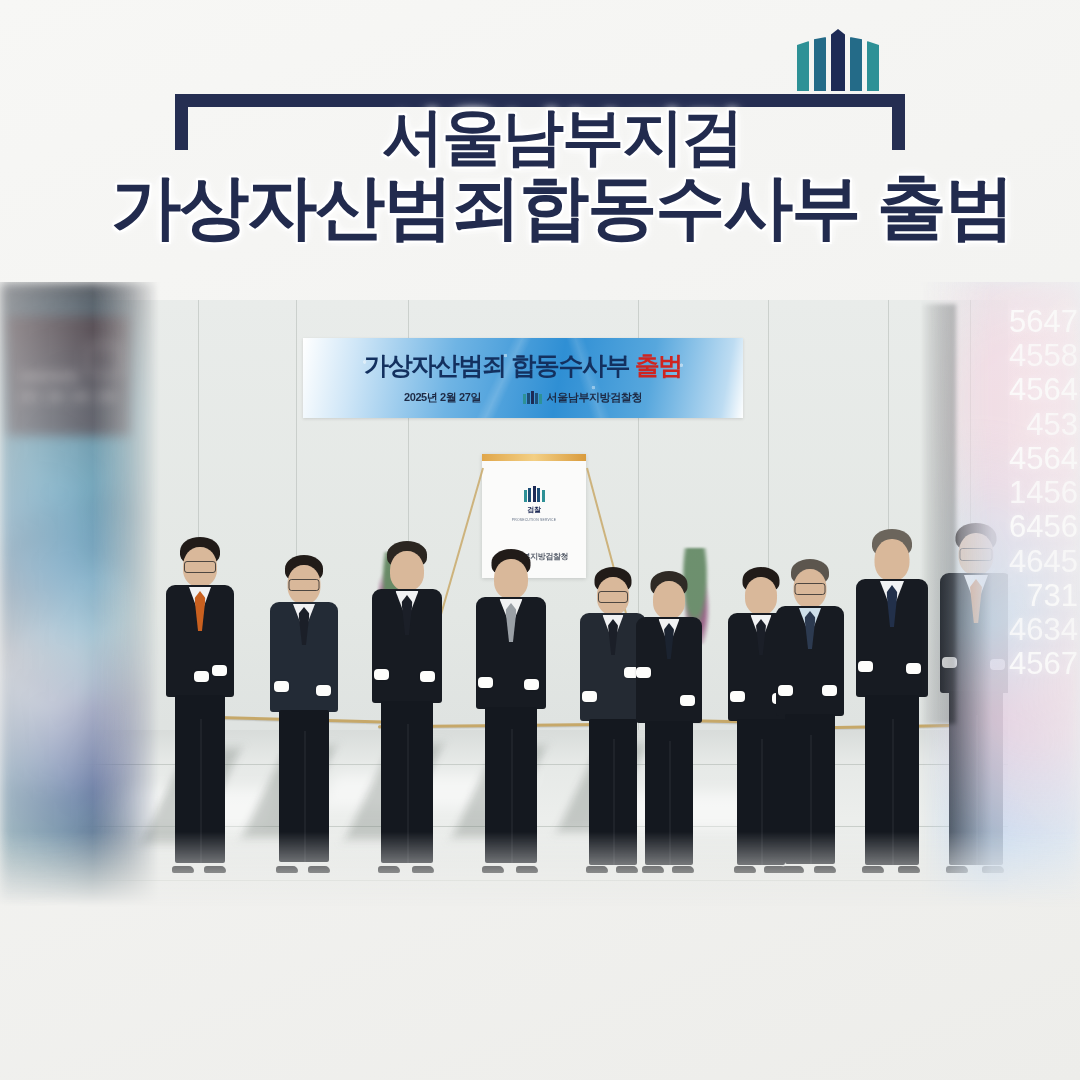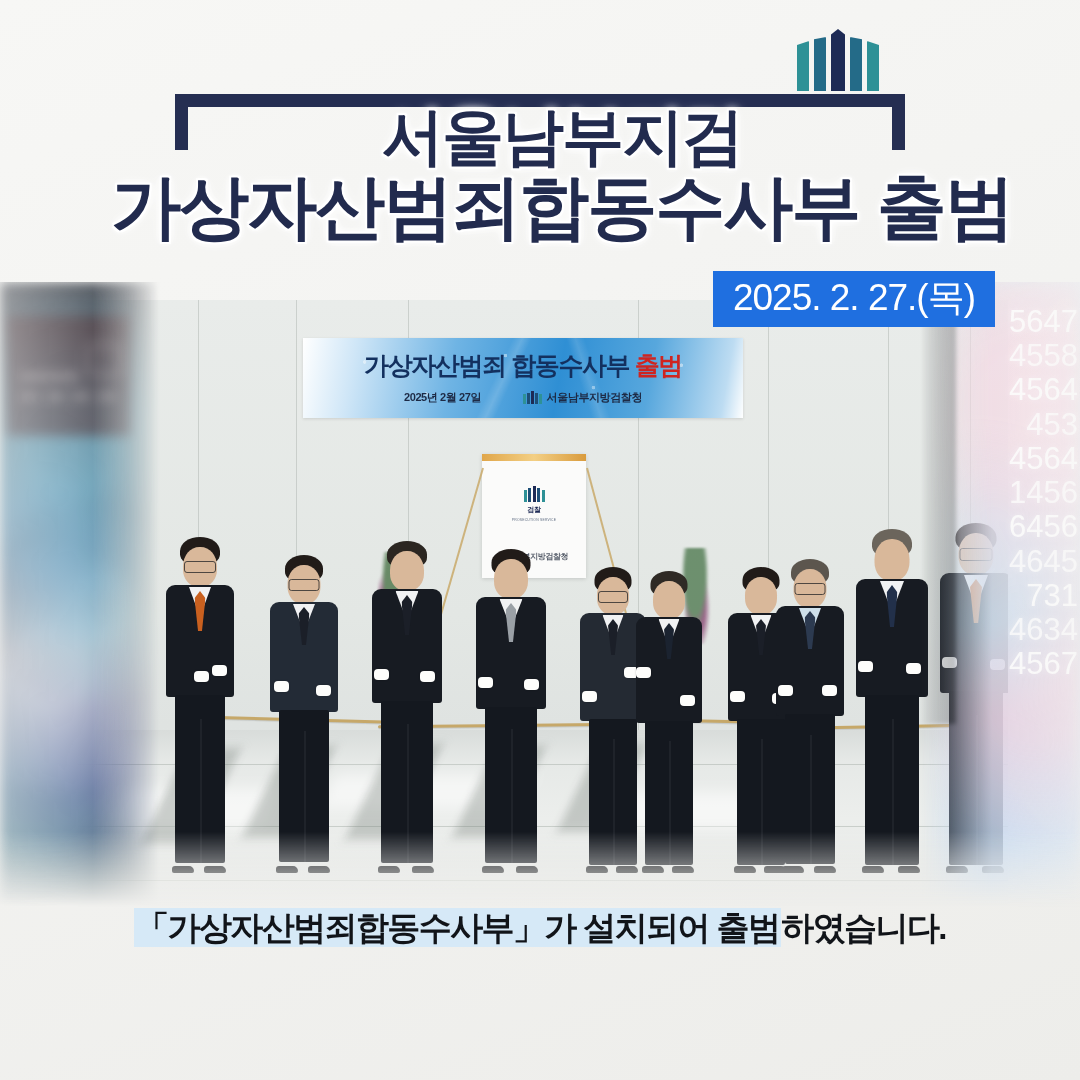--- a/index.html
+++ b/index.html
@@ -214,21 +214,20 @@
     <span class="top"></span>
     <span class="lleg"></span>
     <span class="rleg"></span>
   </div>
 
   <div class="headline">
     <div class="ln l1">서울남부지검</div>
     <div class="ln l2">가상자산범죄합동수사부 출범</div>
   </div>
 
-  <div class="datebadge">2025. 2. 27.(목)</div>
 
   <div class="photo">
 
     <div class="room">
 
       <span class="seam" style="left:120px;"></span>
       <span class="seam" style="left:218px;"></span>
       <span class="seam" style="left:330px;"></span>
       <span class="seam" style="left:560px;"></span>
       <span class="seam" style="left:690px;"></span>
@@ -458,16 +457,15 @@
           <span>731</span>
           <span>4634</span>
           <span>4567</span>
         </div>
     </div>
 
     <span class="vig"></span>
   </div>
 
   <div class="caption">
-    <div class="cl"><span class="hl">「가상자산범죄합동수사부」가  설치되어 출범</span><span>하였습니다.</span></div>
   </div>
 
 </div>
 
 </body></html>

